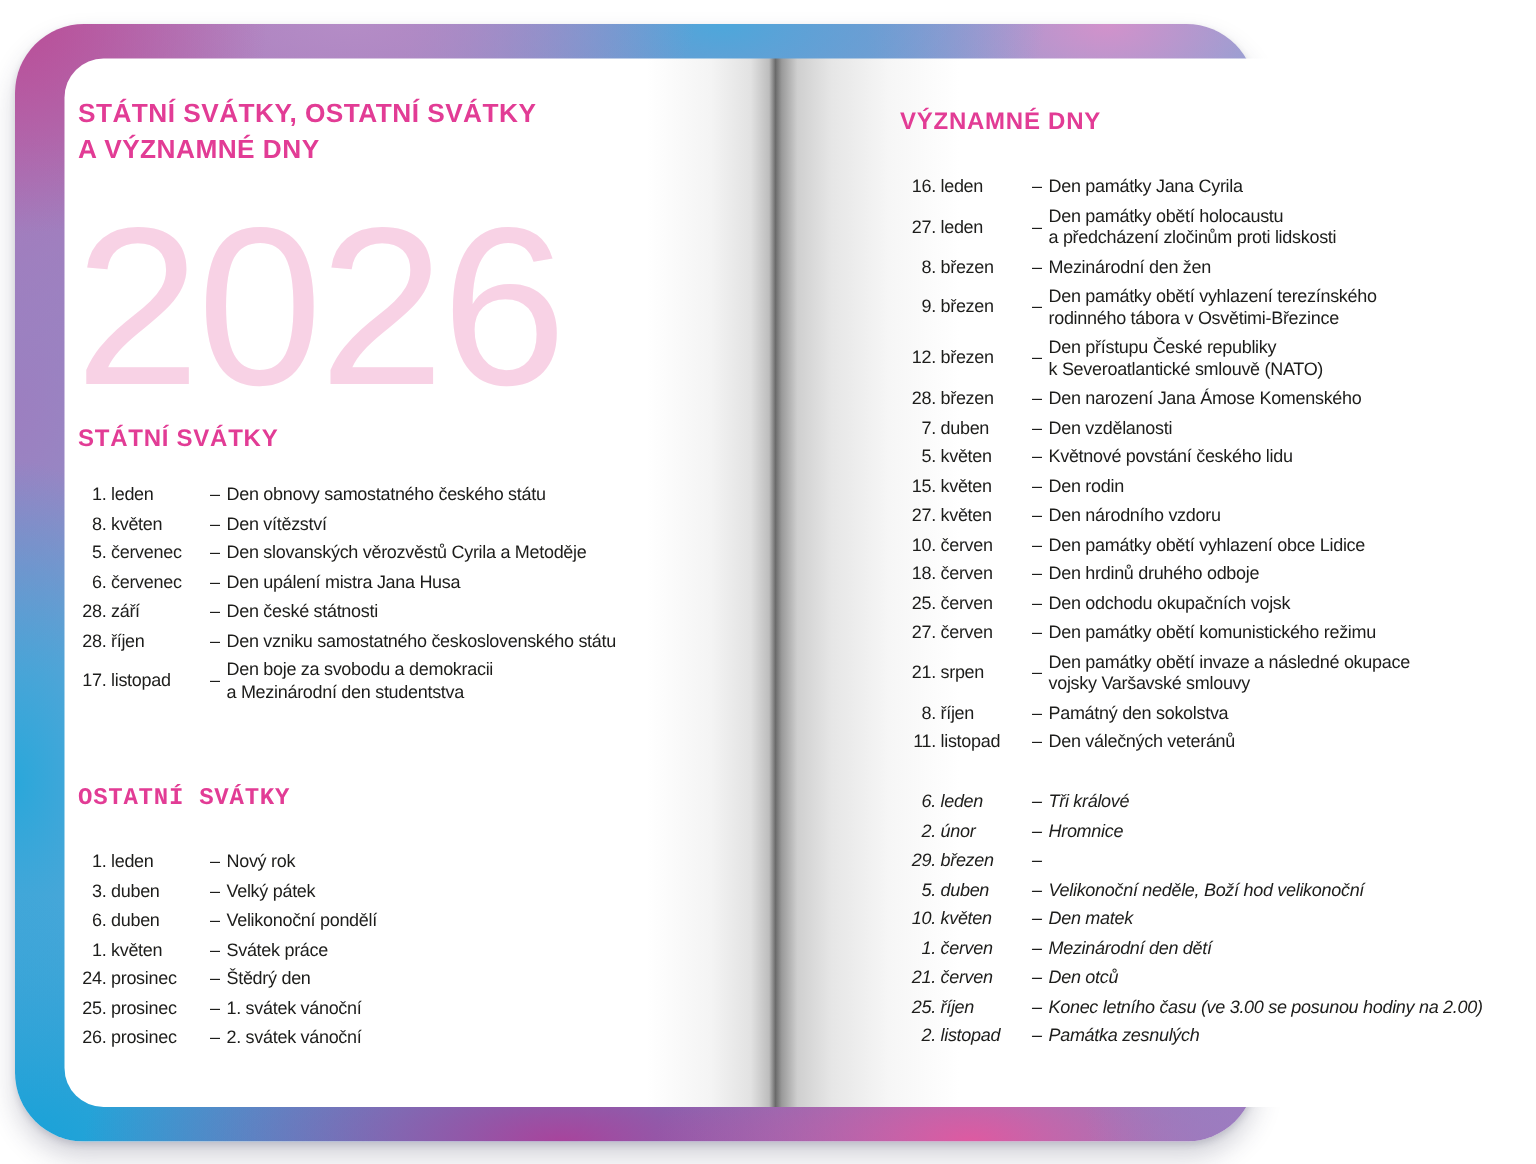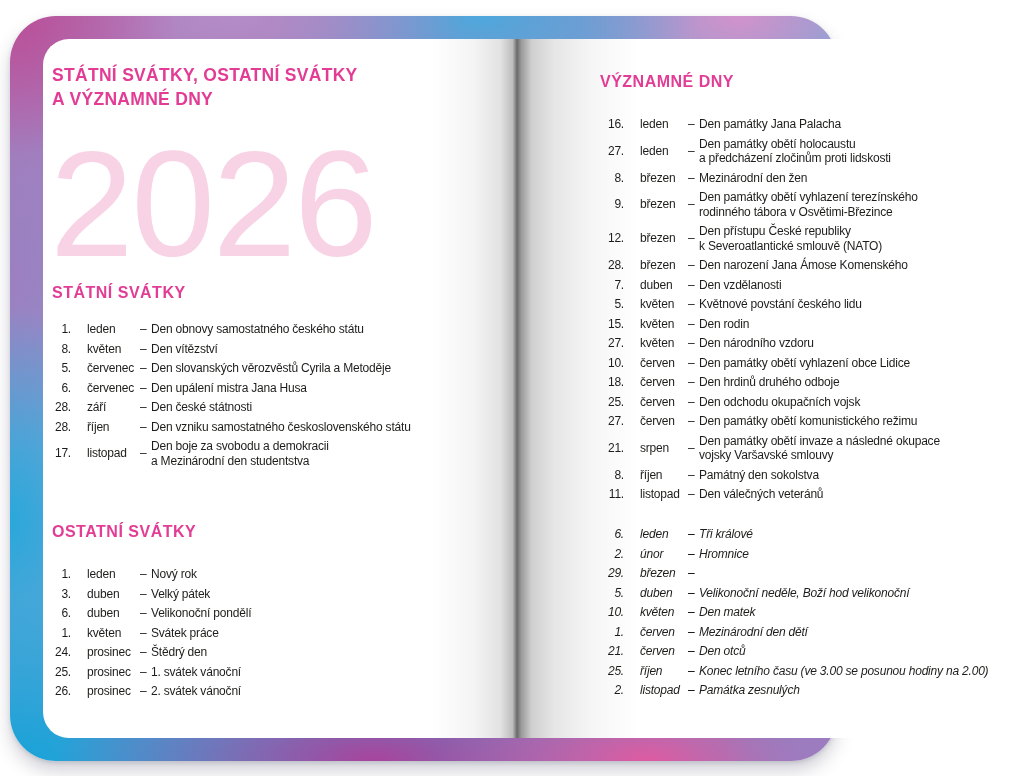--- a/index.html
+++ b/index.html
@@ -48,38 +48,38 @@
   .year{
     position:absolute;left:7px;top:90px;
     font-size:150px;line-height:150px;font-weight:400;
     letter-spacing:-2px;color:#f8d2e5;
   }
   .section-h{
     position:absolute;font-size:16px;font-weight:700;
     color:#e23c95;letter-spacing:.5px;white-space:pre;
   }
   .h-state{left:9px;top:245px;}
-  .h-other{left:9px;top:484px;}
+  .h-other{left:9px;top:484px;font-family:Liberation Mono, monospace;}
   .h-significant{left:78px;top:34px;}
 
   .holiday-list{position:absolute;}
   .list-state{left:2px;top:283px;}
   .list-other{left:2px;top:528px;}
   .list-significant{left:78px;top:78px;}
   .list-observances{left:78px;top:488px;}
 
   .row{
     display:flex;align-items:center;margin-bottom:5px;
     font-size:12px;line-height:14.5px;letter-spacing:-.2px;
   }
   .date{display:flex;flex:0 0 95px;}
   .page-right .date{flex:0 0 88px;}
   .day{width:26px;text-align:right;flex:0 0 26px;}
   .page-right .day{width:24px;flex:0 0 24px;}
-  .month{margin-left:16px;white-space:pre;}
+  .month{margin-left:3px;white-space:pre;}
   .dash{flex:0 0 11px;width:11px;}
   .desc{white-space:pre;}
   .list-observances .row{font-style:italic;}
 </style>
 </head>
 <body>
 
 <div class="cover">
   <div class="pages">
 
@@ -230,21 +230,21 @@
       <div class="section-h h-significant">VÝZNAMNÉ DNY</div>
 
       <div class="holiday-list list-significant">
 
           <div class="row">
             <span class="date">
               <span class="day">16.</span>
               <span class="month">leden</span>
             </span>
             <span class="dash">–</span>
-            <span class="desc">Den památky Jana Palacha</span>
+            <span class="desc">Den památky Jana Cyrila</span>
           </div>
 
           <div class="row">
             <span class="date">
               <span class="day">27.</span>
               <span class="month">leden</span>
             </span>
             <span class="dash">–</span>
             <span class="desc">Den památky obětí holocaustu
 a předcházení zločinům proti lidskosti</span>

